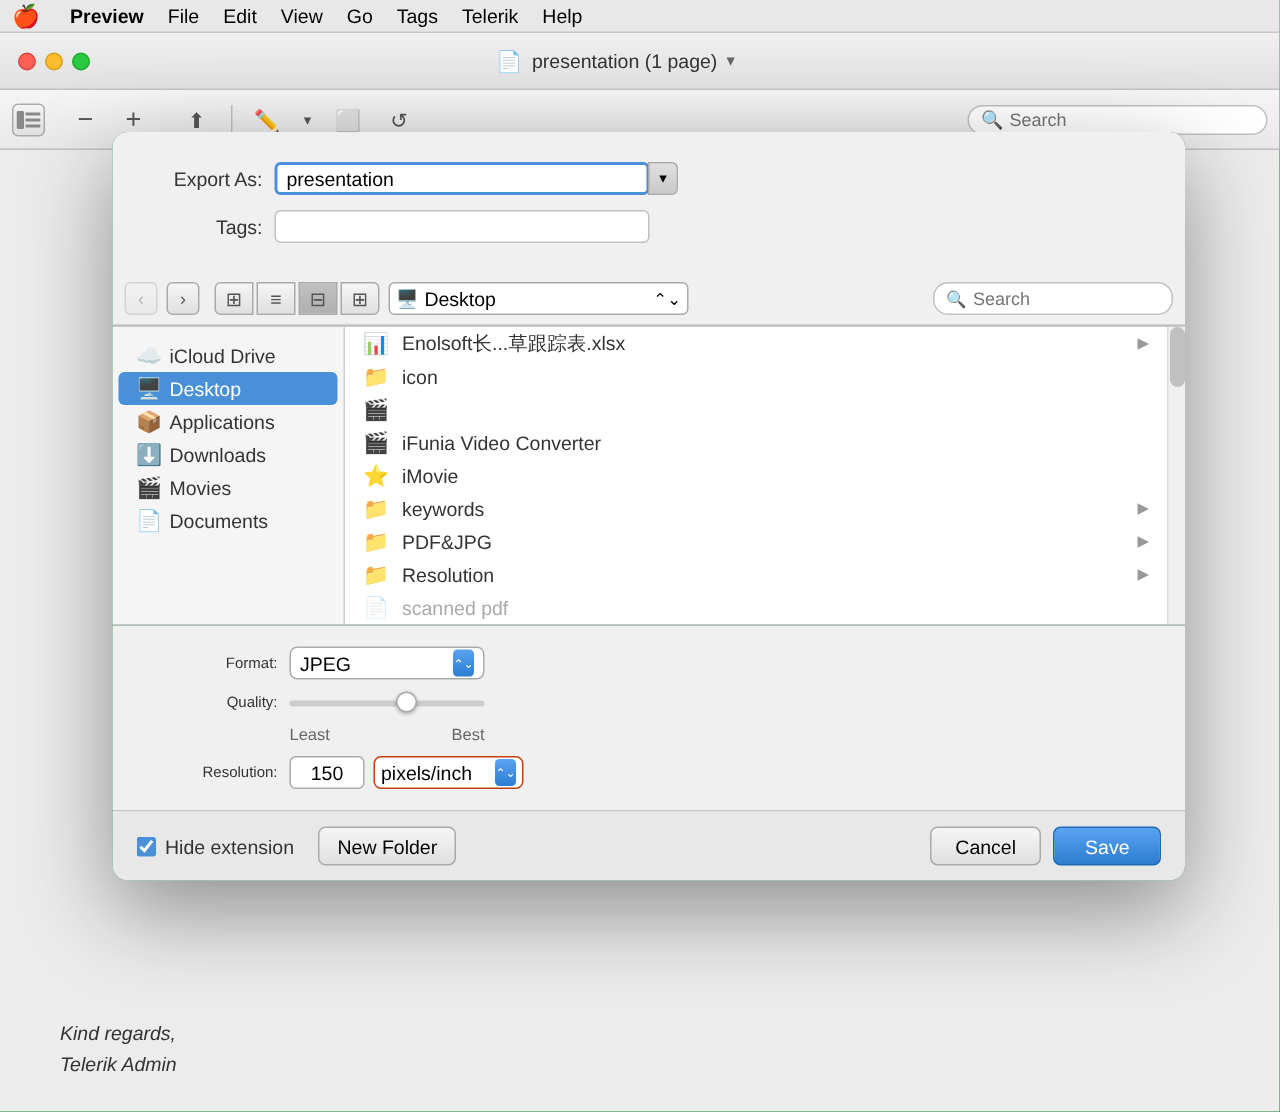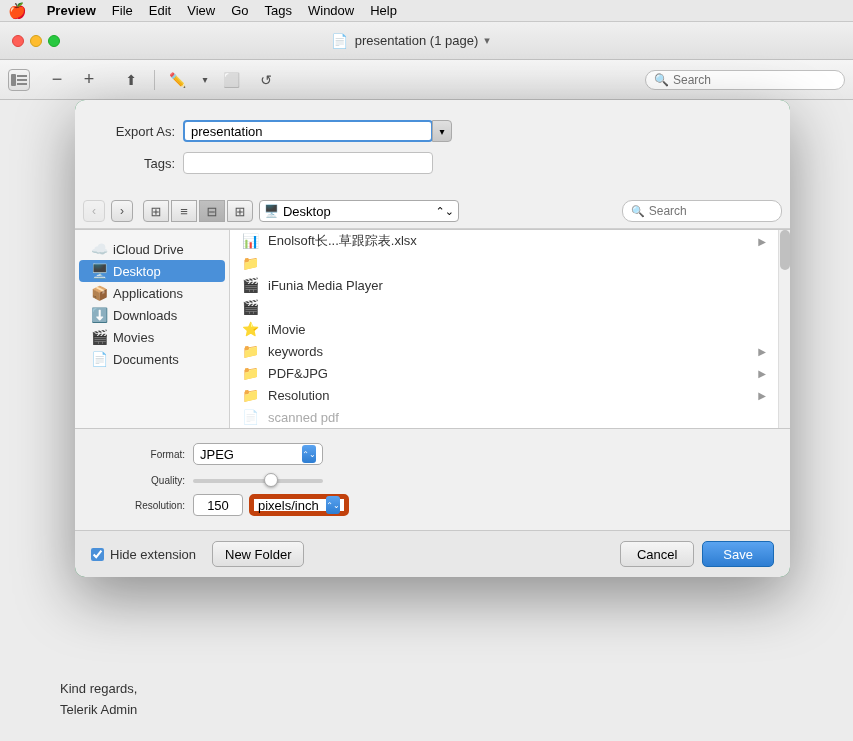--- a/index.html
+++ b/index.html
@@ -82,21 +82,21 @@
       width: 200px;
     }
     .toolbar-search input {
       border: none; outline: none; font-size: 12px;
       background: transparent; width: 100%; color: #333;
     }
 
     
     .dialog-overlay {
       position: absolute;
-      top: 100px; left: 75px;
+      top: 88px; left: 75px;
       width: 715px;
       background: #15803d;
       border-radius: 10px;
       box-shadow: 0 20px 60px rgba(0,0,0,0.4);
       z-index: 100;
     }
 
     
     .dialog-header {
       padding: 20px 20px 10px;
@@ -335,21 +335,21 @@
       width: 50px; height: 22px;
       border: 1px solid #aaa;
       border-radius: 4px;
       padding: 0 0;
       font-size: 13px;
       text-align: center;
     }
     .res-unit-select {
       display: flex; align-items: center;
       background: white;
-      border: 5px solid #c2410c;
+      border: 1px solid #c2410c;
       border-radius: 5px;
       padding: 2px 4px;
       gap: 4px;
       width: 100px; height: 22px;
       margin-left: 6px;
       cursor: pointer;
     }
     .res-unit-text { flex: 1; font-size: 13px; }
     .res-unit-arrow {
       width: 14px; height: 18px;
@@ -399,37 +399,38 @@
       border-radius: 5px;
       font-size: 13px;
       color: white;
       cursor: pointer;
     }
 
     
     .email-content {
       position: absolute;
       bottom: 0; left: 0; right: 0;
-      padding: 20px 60px;
+      padding: 20px 40px;
       color: #333;
+      font-style: italic;
     }
     .email-text { font-size: 13px; line-height: 1.6; }
   </style>
 </head>
 <body>
 
 <div class="menubar">
   <span class="menubar-apple">🍎</span>
   <span class="menubar-item bold">Preview</span>
   <span class="menubar-item">File</span>
   <span class="menubar-item">Edit</span>
   <span class="menubar-item">View</span>
   <span class="menubar-item">Go</span>
   <span class="menubar-item">Tags</span>
-  <span class="menubar-item">Window</span>
+  <span class="menubar-item">Telerik</span>
   <span class="menubar-item">Help</span>
 </div>
 
 <div class="titlebar">
   <div class="traffic-lights">
     <div class="traffic-light tl-close"></div>
     <div class="traffic-light tl-min"></div>
     <div class="traffic-light tl-max"></div>
   </div>
   <div class="titlebar-center">
@@ -539,27 +540,28 @@
       </div>
 
       <div class="file-list-container">
         <div class="file-item">
           <span class="file-icon">📊</span>
           <span class="file-name">Enolsoft长...草跟踪表.xlsx</span>
           <span class="file-arrow">▶</span>
         </div>
         <div class="file-item">
           <span class="file-icon">📁</span>
+          <span class="file-name">icon</span>
         </div>
         <div class="file-item">
           <span class="file-icon">🎬</span>
-          <span class="file-name">iFunia Media Player</span>
         </div>
         <div class="file-item">
           <span class="file-icon">🎬</span>
+          <span class="file-name">iFunia Video Converter</span>
         </div>
         <div class="file-item">
           <span class="file-icon">⭐</span>
           <span class="file-name">iMovie</span>
         </div>
         <div class="file-item">
           <span class="file-icon">📁</span>
           <span class="file-name">keywords</span>
           <span class="file-arrow">▶</span>
         </div>
@@ -598,20 +600,26 @@
         </div>
       </div>
     </div>
 
     <div class="quality-row">
       <span class="format-label">Quality:</span>
       <div class="slider-container">
         <div class="slider-track">
           <div class="slider-thumb"></div>
         </div>
+      </div>
+    </div>
+    <div style="display:flex; margin-left:98px; margin-bottom:8px;">
+      <div class="slider-labels">
+        <span>Least</span>
+        <span>Best</span>
       </div>
     </div>
 
     <div class="resolution-row">
       <span class="format-label">Resolution:</span>
       <input type="text" class="res-input" value="150" style="">
       <div class="res-unit-select">
         <span class="res-unit-text">pixels/inch</span>
         <div class="res-unit-arrow">
           <span style="font-size:8px;">⌃</span>

